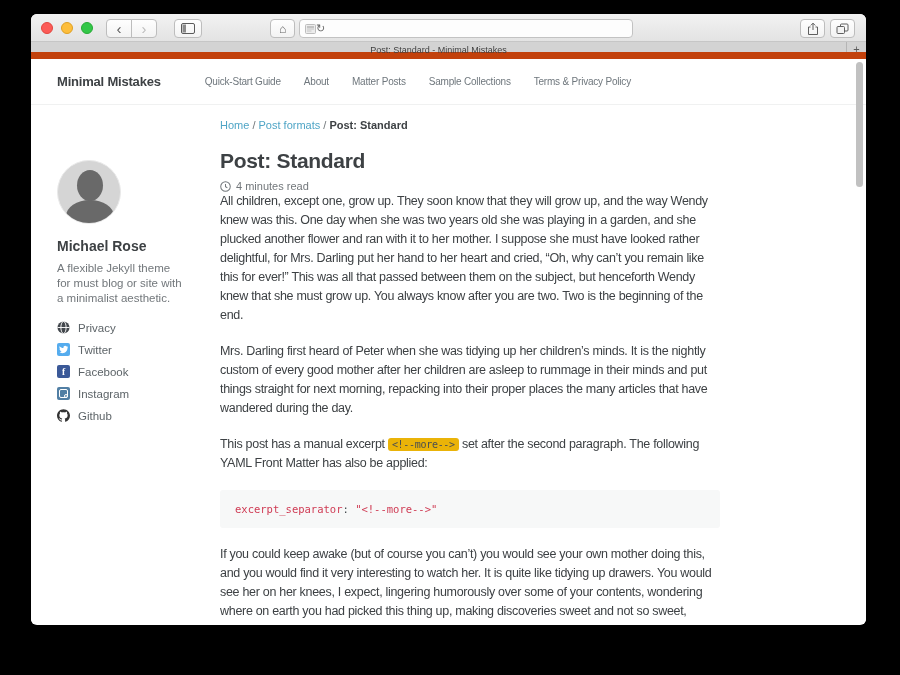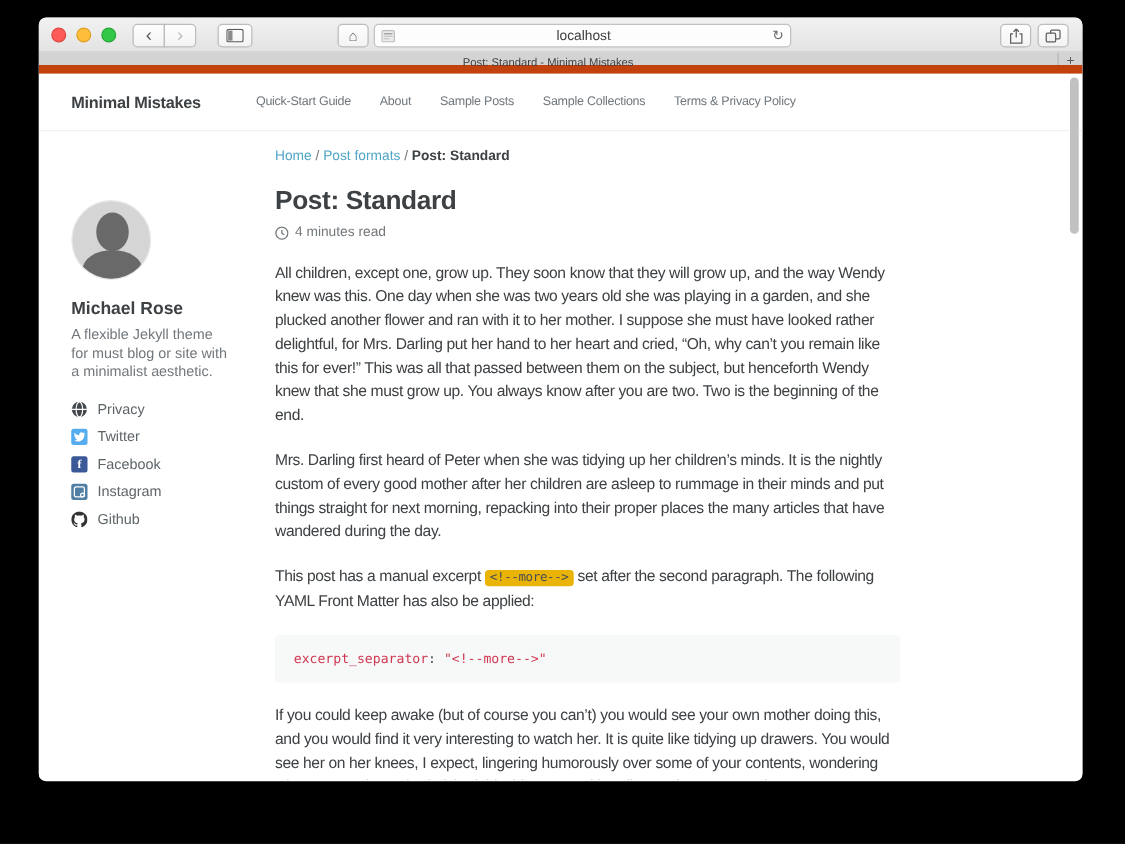--- a/index.html
+++ b/index.html
@@ -76,21 +76,21 @@
   .ig .cam { width:9px; height:9px; border:1px solid #fff; border-radius:2px; position:relative; }
   .ig .lens{ position:absolute; left:3.5px; top:3.5px; width:4px; height:4px;
              border:1px solid #fff; border-radius:50%; }
 
   .main { position:absolute; left:189px; top:60px; width:500px; color:#3d4144; }
   .breadcrumb { font-size:11px; margin-bottom:18px; color:#72777b; }
   .breadcrumb a { color:#4fa5c6; text-decoration:none; cursor:pointer; }
   .breadcrumb .cur { font-weight:bold; color:#3d4144; }
   .post-title { font-size:21px; font-weight:bold; letter-spacing:-.3px; margin-bottom:7px; }
   .post-meta { display:flex; align-items:center; gap:5px; font-size:11px;
-               color:#72777b; margin-bottom:17px; }
+               color:#72777b; }
   .main p { font-size:12.5px; line-height:19px; letter-spacing:-.3px; margin-bottom:17px; }
   code.inline { font-family:"DejaVu Sans Mono",monospace; font-size:10px;
                 background:#eab308; border-radius:3px; padding:1px 4px; color:#494e52;text-align:right; }
   .codeblock { background:#f7f8f8; border-radius:3px; padding:13px 15px; margin-bottom:17px;
                font-family:"DejaVu Sans Mono",monospace; font-size:10.5px; }
   .codeblock .k { color:#cf3a53; }
   .codeblock .s { color:#cf3a53; }
   .codeblock .c { color:#494e52; }
 
   svg { display:block; }
@@ -118,21 +118,20 @@
 
     <div class="url-field">
       <span class="reader-ic">
         <svg width="11" height="10" viewBox="0 0 11 10">
           <rect x="0.5" y="0.5" width="10" height="9" rx="1" fill="#ececec" stroke="#bdbdbd"></rect>
           <rect x="2" y="2.5" width="7" height="1" fill="#9a9a9a"></rect>
           <rect x="2" y="4.5" width="7" height="1" fill="#c4c4c4"></rect>
           <rect x="2" y="6.5" width="4.5" height="1" fill="#c4c4c4"></rect>
         </svg>
       </span>
-      <span class="url-text">localhost</span>
       <span class="refresh-ic">↻</span>
     </div>
 
     <div class="cbtn btn-share">
       <svg width="12" height="14" viewBox="0 0 12 14">
         <path d="M3.5 5 H1.5 V12.5 H10.5 V5 H8.5" fill="none" stroke="#5f5f5f"></path>
         <path d="M6 8 V1.2 M6 1.2 L3.8 3.4 M6 1.2 L8.2 3.4" fill="none" stroke="#5f5f5f"></path>
       </svg>
     </div>
     <div class="cbtn btn-tabs">
@@ -149,21 +148,21 @@
   </div>
 
   <div class="viewport">
     <div class="scroll-thumb"></div>
 
     <header class="masthead">
       <span class="brand">Minimal Mistakes</span>
       <nav class="mnav">
         <span>Quick-Start Guide</span>
         <span>About</span>
-        <span>Sample Posts</span>
+        <span>Matter Posts</span>
         <span>Sample Collections</span>
         <span>Terms &amp; Privacy Policy</span>
       </nav>
     </header>
 
     <aside class="sidebar">
       <div class="avatar">
         <div class="head"></div>
         <div class="shoulders"></div>
       </div>

